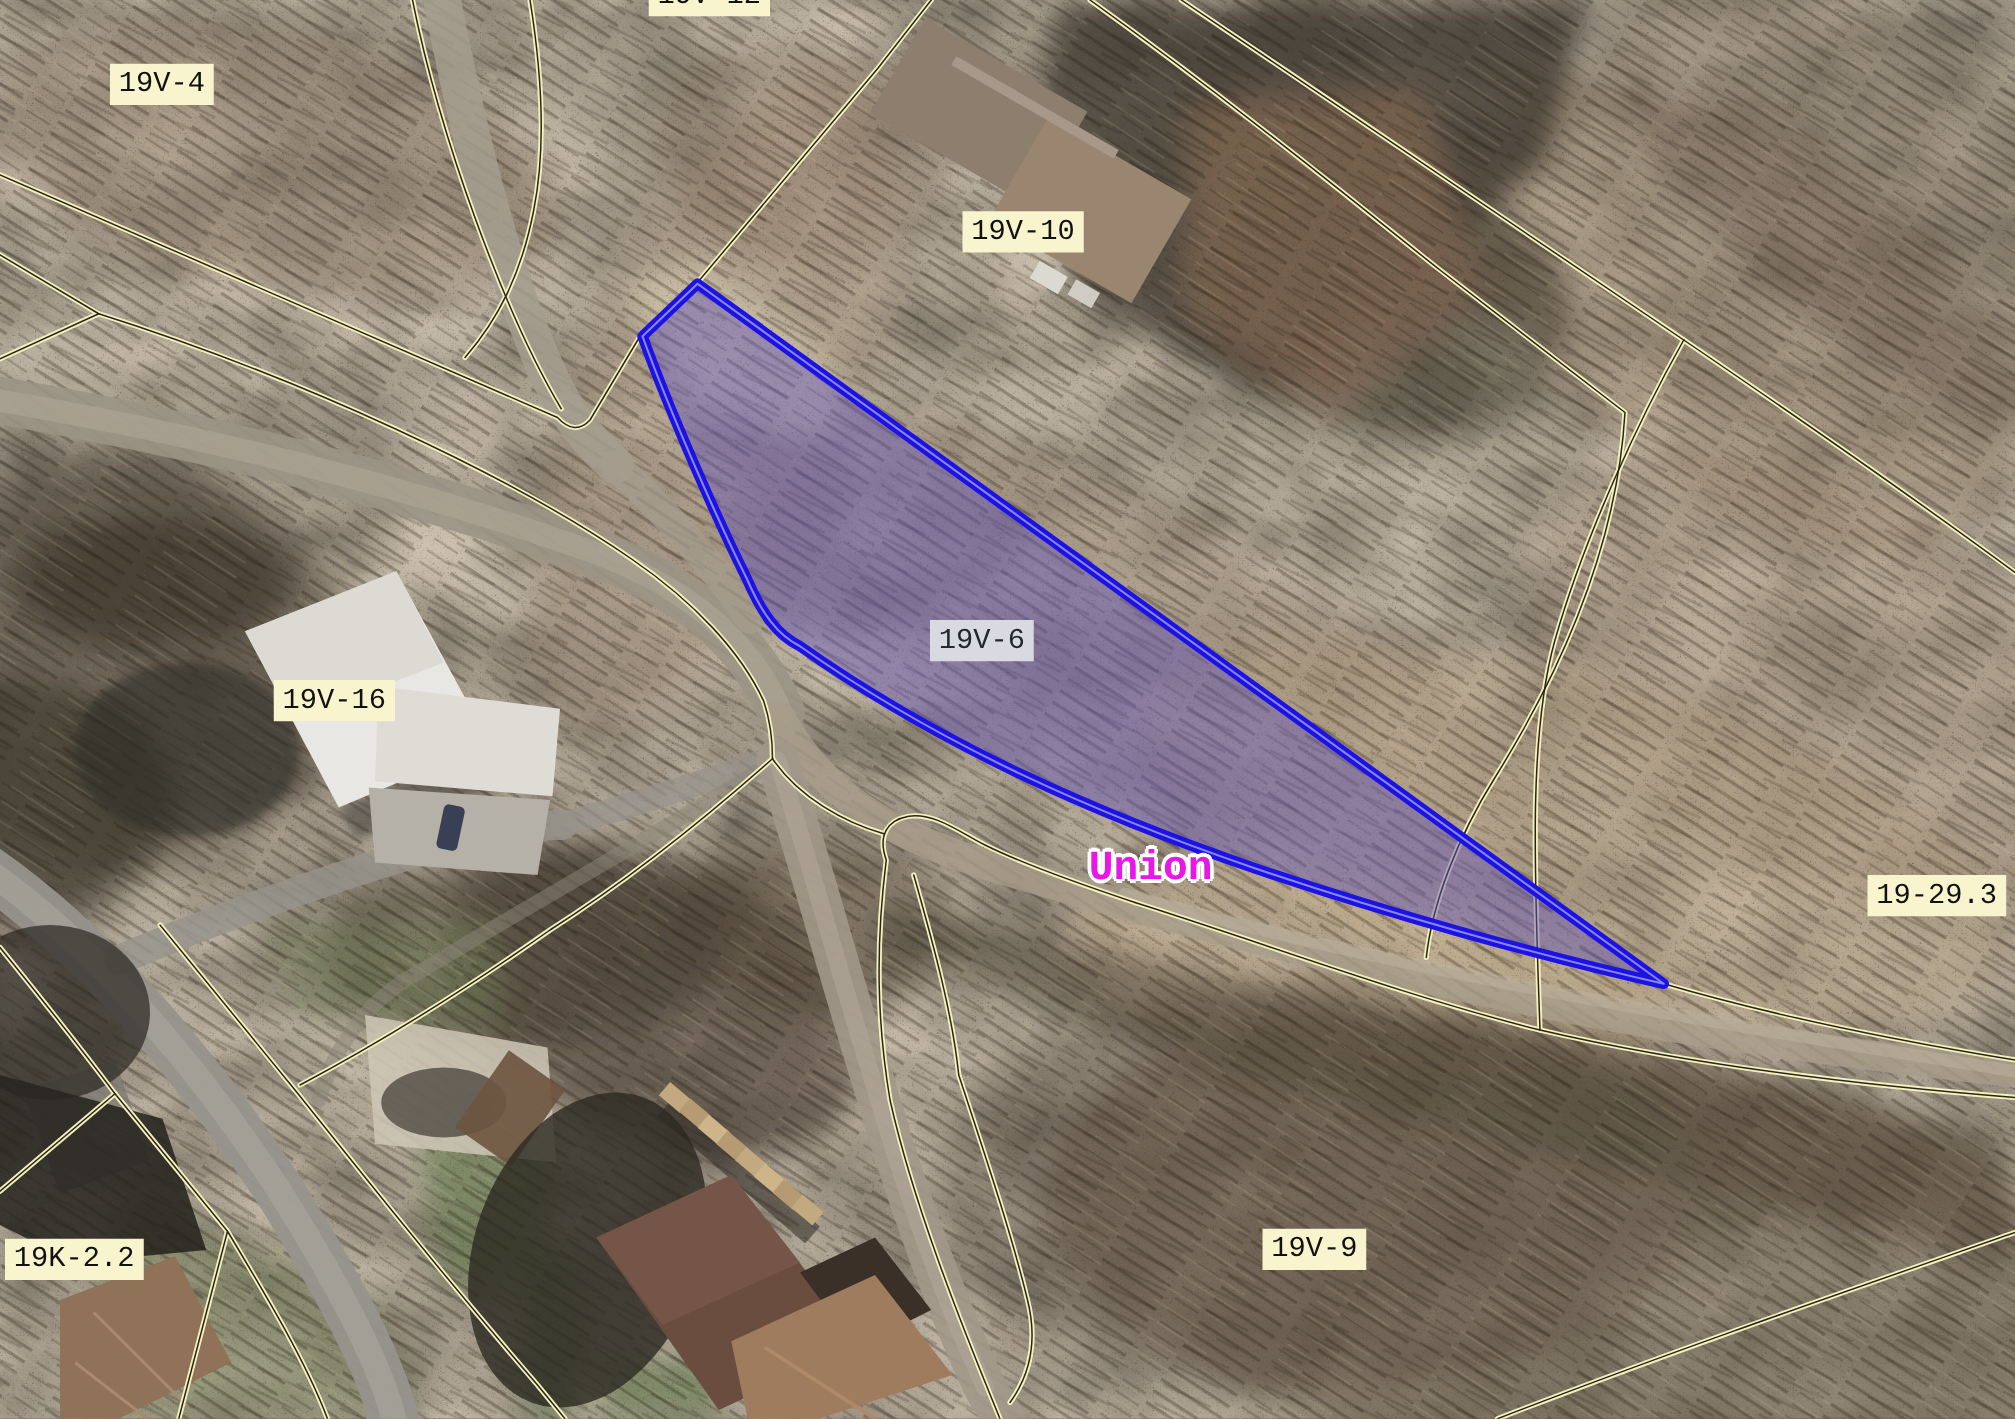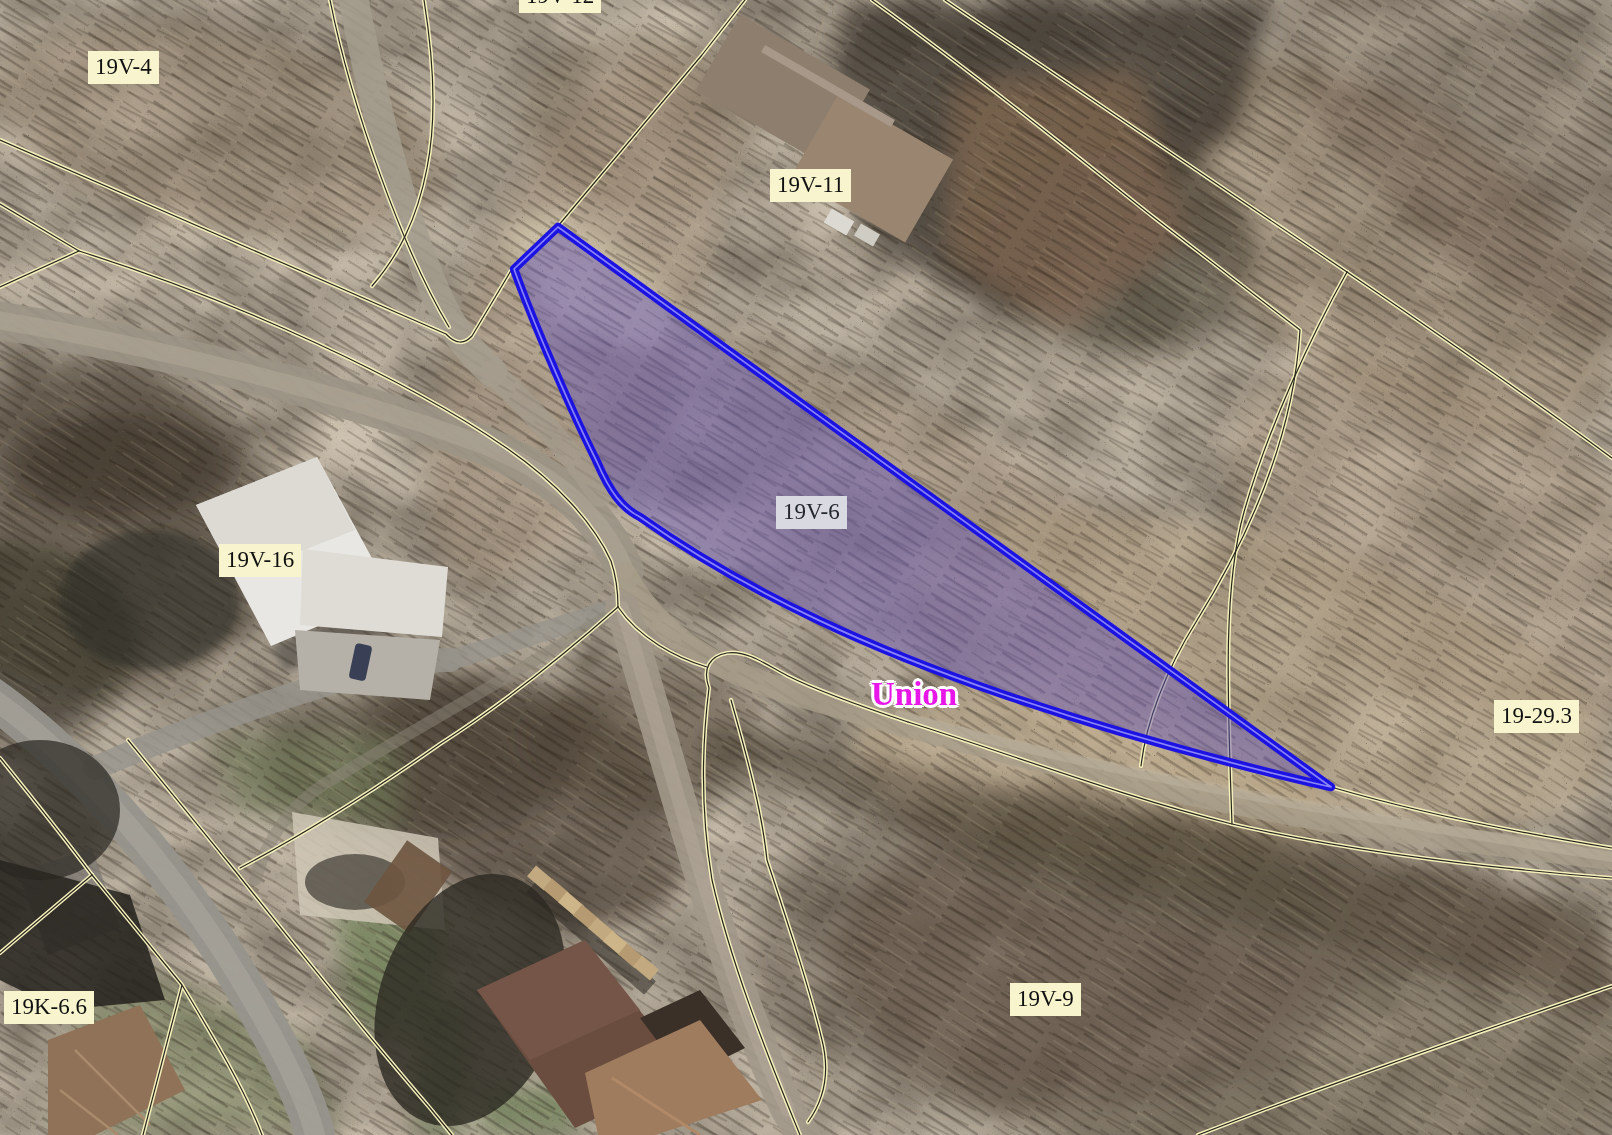--- a/index.html
+++ b/index.html
@@ -1,19 +1,19 @@
 <!DOCTYPE html>
 <html style="--parcelLine: #f5efbd; --parcelLineCore: #26261a; --selectedStroke: #1c12e2; --selectedStrokeInner: #8886f8; --selectedFill: #6253b8; --parcelLabelBg: #f8f4cd; --parcelLabelText: #111111; --selectedLabelBg: #d9d9e1; --selectedLabelText: #23272e; --roadLabelColor: #e816e8; --roadLabelHalo: #ffffff;"><head>
 <meta charset="utf-8">
 <style>
   html,body { margin:0; padding:0; background:#555; }
   #viewport {
     position:relative; width:1612px; height:1135px; overflow:hidden;
     background:#7a6c5c;
-    font-family:Liberation Serif, serif;
+    font-family:Liberation Mono, monospace;
   }
   #viewport svg { position:absolute; left:0; top:0; }
 
   
   #plines path { stroke:var(--parcelLine); stroke-width:4.2; fill:none; stroke-linecap:round; stroke-linejoin:round; }
   .plines-core path { stroke:var(--parcelLineCore); stroke-width:1.2; fill:none; stroke-linecap:round; stroke-linejoin:round; }
 
   
   .sel-parcel { fill:var(--selectedFill); fill-opacity:0.46; stroke:var(--selectedStroke); stroke-width:8.5; stroke-linejoin:round; }
   .sel-parcel-inner { fill:none; stroke:var(--selectedStrokeInner); stroke-width:1.7; stroke-linejoin:round; }
@@ -239,20 +239,20 @@
   </g>
 
   <g>
     <path class="sel-parcel" d="M 558,227 L 514,269 C 536,330 575,418 597,462 C 610,492 622,508 640,517 C 755,598 880,652 1002,694 C 1105,729 1225,763 1331,787 Z"></path>
     <path class="sel-parcel-inner" d="M 558,227 L 514,269 C 536,330 575,418 597,462 C 610,492 622,508 640,517 C 755,598 880,652 1002,694 C 1105,729 1225,763 1331,787 Z"></path>
   </g>
 </svg>
 
   <div class="plabel" style="left:519px; top:-20px;">19V-12</div>
   <div class="plabel" style="left:88px; top:51px;">19V-4</div>
-  <div class="plabel" style="left:770px; top:169px;">19V-11</div>
+  <div class="plabel" style="left:770px; top:169px;">19V-10</div>
   <div class="plabel" style="left:219px; top:512px;margin-top:32px;">19V-16</div>
-  <div class="plabel selected" style="left:776px; top:496px;">19V-6</div>
+  <div class="plabel selected" style="left:744px; top:496px;">19V-6</div>
   <div class="plabel" style="left:1494px; top:653px;margin-top:47px;">19-29.3</div>
-  <div class="plabel" style="left:4px; top:991px;">19K-6.6</div>
+  <div class="plabel" style="left:4px; top:991px;">19K-2.2</div>
   <div class="plabel" style="left:1010px; top:983px;">19V-9</div>
   <div class="road-label" style="left:871px; top:676px;">Union</div>
 </div>
 
 </body></html>

